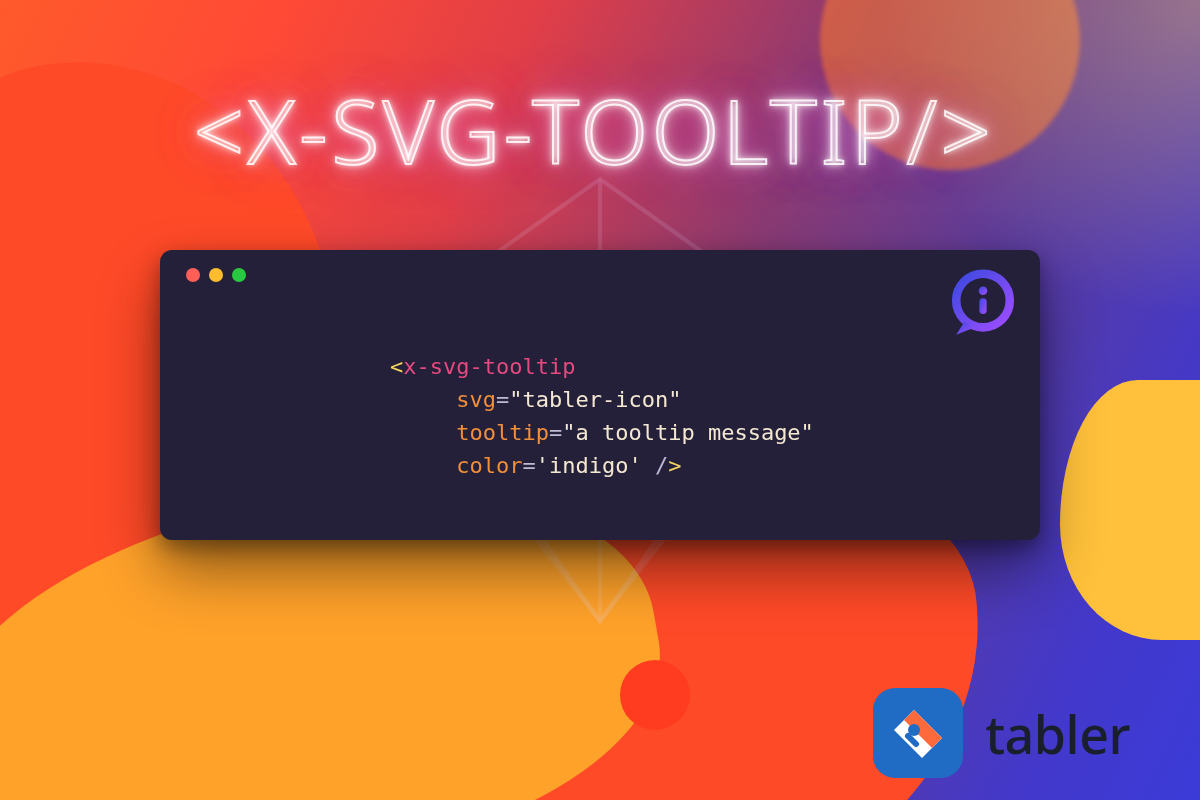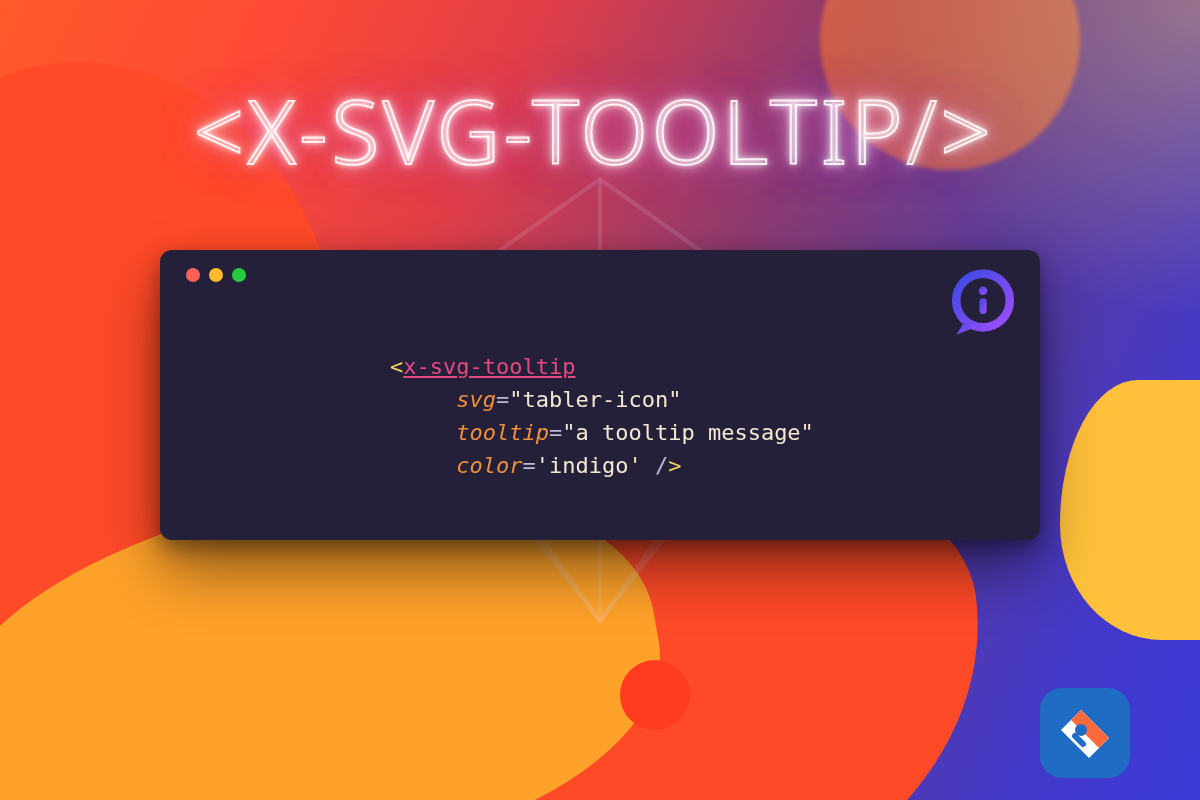--- a/index.html
+++ b/index.html
@@ -78,22 +78,22 @@
 .dot.green { background: #28c840; }
 .infobubble {
   position: absolute; top: 14px; right: 18px; width: 78px; height: 78px;
 }
 .code {
   position: absolute; left: 230px; top: 100px;
   font-family: ui-monospace, SFMono-Regular, Menlo, Consolas, monospace;
   font-size: 22px; line-height: 1.5; white-space: pre;
 }
 .code .bracket { color: #f4d35e; }
-.code .tag { color: #e64980; text-decoration: underline; }
-.code .attr { color: #f28f3b; font-style: italic; }
+.code .tag { color: #e64980; }
+.code .attr { color: #f28f3b; }
 .code .eq { color: #bfb8d6; }
 .code .str { color: #f4e8d1; }
 .code .slash { color: #bfb8d6; }
 .footer-brand {
   position: absolute; bottom: 22px; right: 70px;
   display: flex; align-items: center; gap: 22px;
 }
 .brand-icon {
   width: 90px; height: 90px; border-radius: 22px;
   background: #206bc4; position: relative;
@@ -157,13 +157,14 @@
   <div class="brand-icon">
     <svg viewBox="0 0 90 90" width="90" height="90">
       <g transform="translate(45,46)">
         <path d="M-4 -24 L24 4 L4 24 L-24 -4 Z" fill="#fff"></path>
         <path d="M-4 -24 L24 4 L14 14 L-14 -14 Z" fill="#ff6a3d"></path>
         <circle cx="-4" cy="-4" r="6" fill="#206bc4"></circle>
         <path d="M-10 2 L-2 10" stroke="#206bc4" stroke-width="6" stroke-linecap="round"></path>
       </g>
     </svg>
   </div>
+  <div class="brand-text">tabler</div>
 </div>
 
 </body></html>

